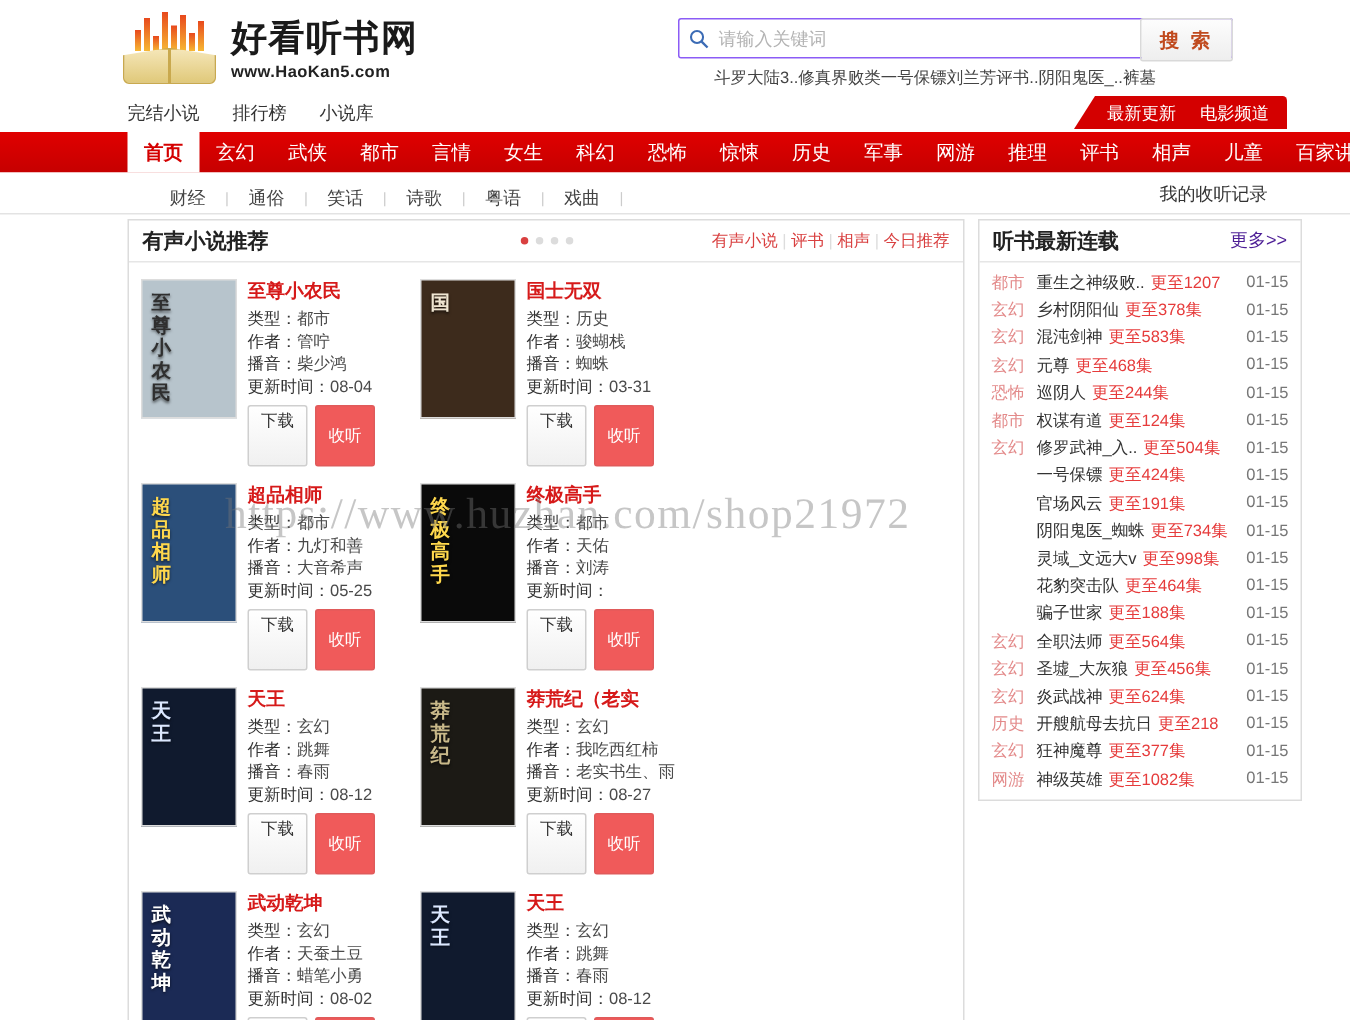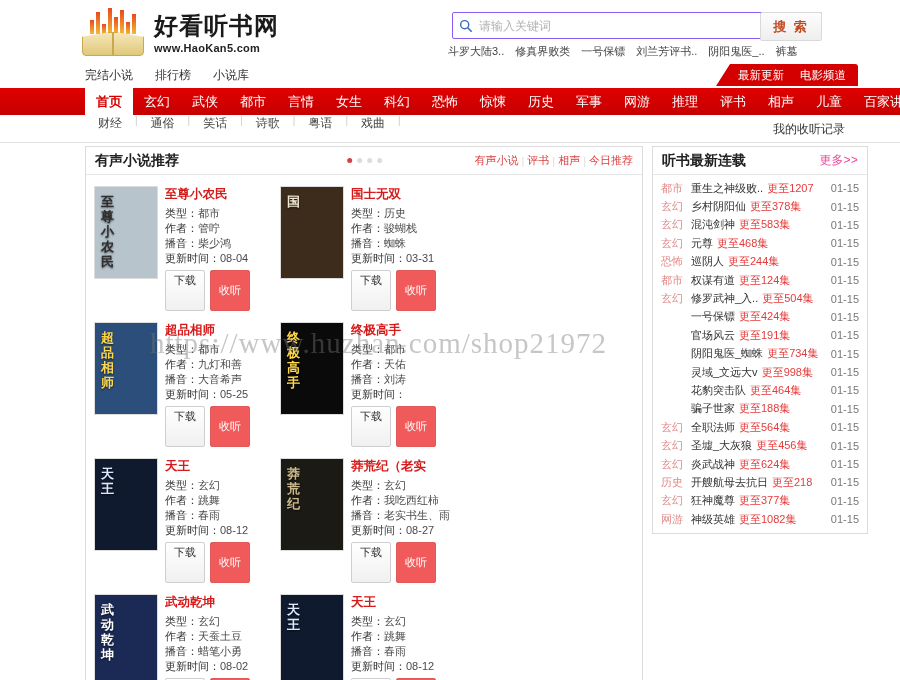--- a/index.html
+++ b/index.html
@@ -46,21 +46,21 @@
     border: 1px solid #d6d6d6; background: linear-gradient(to bottom,#fff,#f2f2f2);
     font-size: 11px; color: #444; border-radius: 2px; cursor: pointer;
   }
   .caret { font-size: 8px; color: #777; }
   .search-btn {
     position: absolute; right: 0; top: 0; width: 62px; height: 29px;
     border: 1px solid #d9d9d9; background: linear-gradient(to bottom,#fdfdfd,#eeeeee);
     color: #c04a1e; font-size: 13px; font-weight: bold; letter-spacing: 2px;
     cursor: pointer; border-radius: 2px; font-family: inherit;
   }
-  .hot-words { position: absolute; left: 448px; top: 44px; display: flex; gap: 11px; font-size: 11px; color: #444; }
+  .hot-words { position: absolute; left: 476px; top: 44px; display: flex; font-size: 11px; color: #444; }
   .hot-words span { cursor: pointer; white-space: nowrap; }
 
   
   .subnav-strip { width: 900px; height: 26px; background: #fff; position: relative; }
   .subnav-inner { position: absolute; left: 85px; top: 0; display: flex; gap: 22px; align-items: center; height: 26px;
     font-size: 12px; color: #333; }
   .subnav-inner span { cursor: pointer; }
   .ribbon {
     position: absolute; right: 42px; top: 2px; height: 22px;
     background: #d40000; color: #fff; display: flex; align-items: center; gap: 16px;
@@ -71,21 +71,21 @@
   .ribbon span { cursor: pointer; }
 
   
   .mainnav { width: 900px; height: 27px; background: linear-gradient(to bottom,#e00000,#c60000); position: relative; }
   .mainnav-inner { position: absolute; left: 85px; top: 0; display: flex; height: 27px; align-items: stretch; }
   .nav-item { display: flex; align-items: center; padding: 0 11px; color: #fff; font-size: 13px; cursor: pointer; white-space: nowrap; }
   .nav-item.active { background: #fff; color: #d40000; font-weight: bold; }
 
   
   .subnav2 { width: 900px; height: 28px; background: #fff; position: relative; border-bottom: 1px solid #e3e3e3; }
-  .subnav2-inner { position: absolute; left: 85px; top: 0; display: flex; align-items: flex-start; height: 34px; font-size: 12px; color: #444; }
+  .subnav2-inner { position: absolute; left: 100px; top: 0; display: flex; align-items: center; height: 34px; font-size: 12px; color: #444; }
   .subnav2-inner .s2 { cursor: pointer; padding: 0 13px; }
   .subnav2-inner .sep { color: #ccc; font-size: 10px; }
   .my-record { position: absolute; right: 55px; top: 0; height: 28px; display: flex; align-items: center; font-size: 12px; color: #333; cursor: pointer; }
 
   
   .wrap { position: absolute; left: 85px; top: 146px; width: 815px; }
   .cols { display: flex; gap: 9px; align-items: flex-start; }
   .col-left { width: 558px; }
   .col-right { width: 216px; }
 
@@ -116,21 +116,21 @@
     background: linear-gradient(to bottom,#fff,#f0f0f0); color: #333; cursor: pointer; border-radius: 2px;
   }
   .btn-listen {
     font-size: 11px; padding: 12px 8px; border: 1px solid #e05a5a;
     background: #f05a5a; color: #fff; cursor: pointer; border-radius: 2px;
   }
 
   
   .side-head { height: 28px; border-bottom: 1px solid #e6e6e6; display: flex; align-items: center; padding: 0 9px; }
   .side-title { font-size: 14px; font-weight: bold; color: #222; }
-  .side-more { margin-left: auto; font-size: 12px; color: #ec4899; cursor: pointer; font-family: Liberation Mono, monospace; }
+  .side-more { margin-left: auto; font-size: 12px; color: #4c1d95; cursor: pointer; }
   .side-list { padding: 4px 8px 5px 8px; }
   .side-row { display: flex; align-items: center; height: 18.4px; font-size: 11px; white-space: nowrap; }
   .sr-cat { width: 30px; color: #e38a8a; flex: none; }
   .sr-name { color: #333; cursor: pointer; overflow: hidden; text-overflow: ellipsis; max-width: 96px; }
   .sr-up { color: #e63b3b; margin-left: 4px; flex: none; }
   .sr-date { margin-left: auto; color: #777; flex: none; padding-left: 6px; }
 
   
   .watermark {
     position: absolute; left: 150px; top: 327px; width: 620px;

